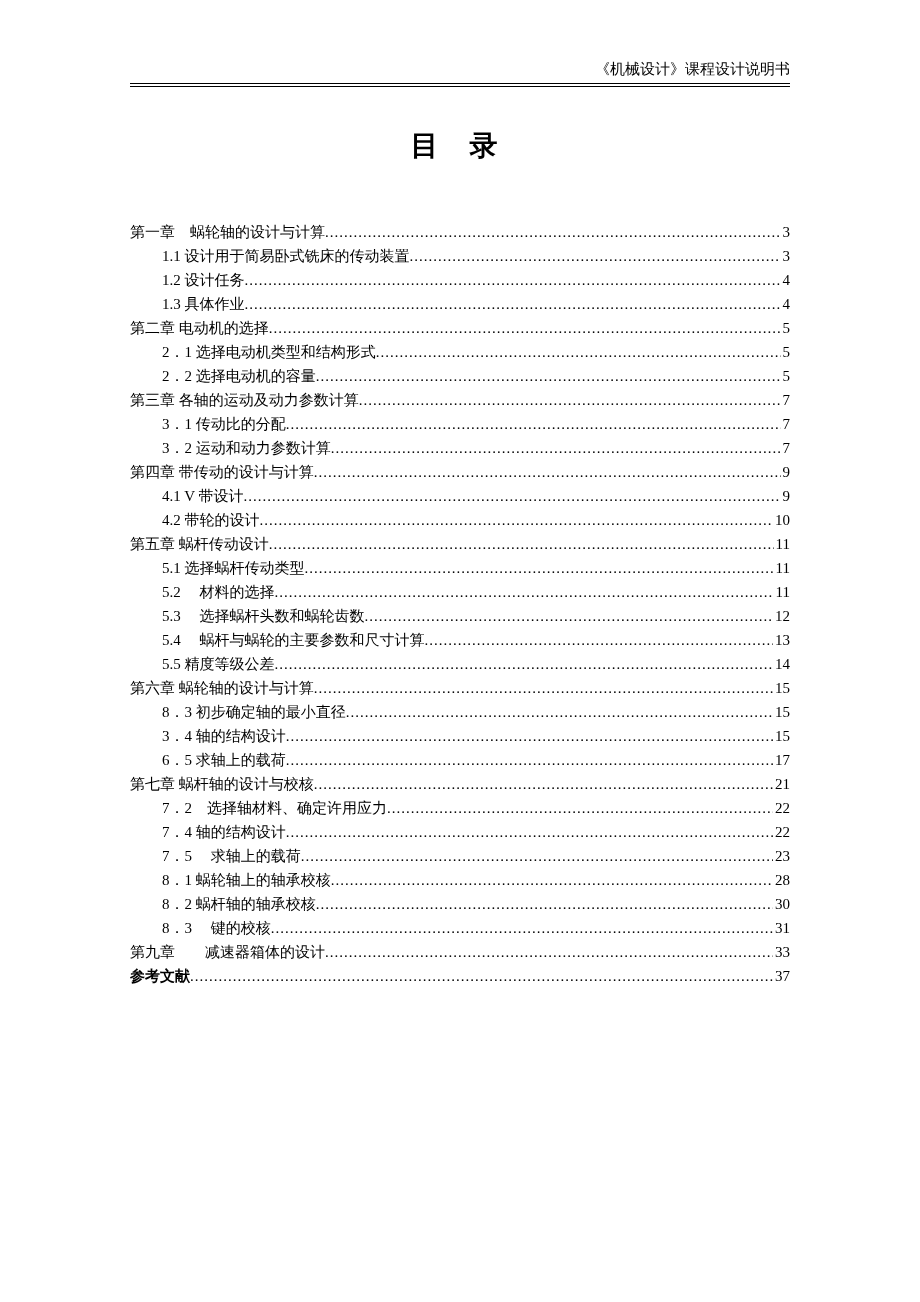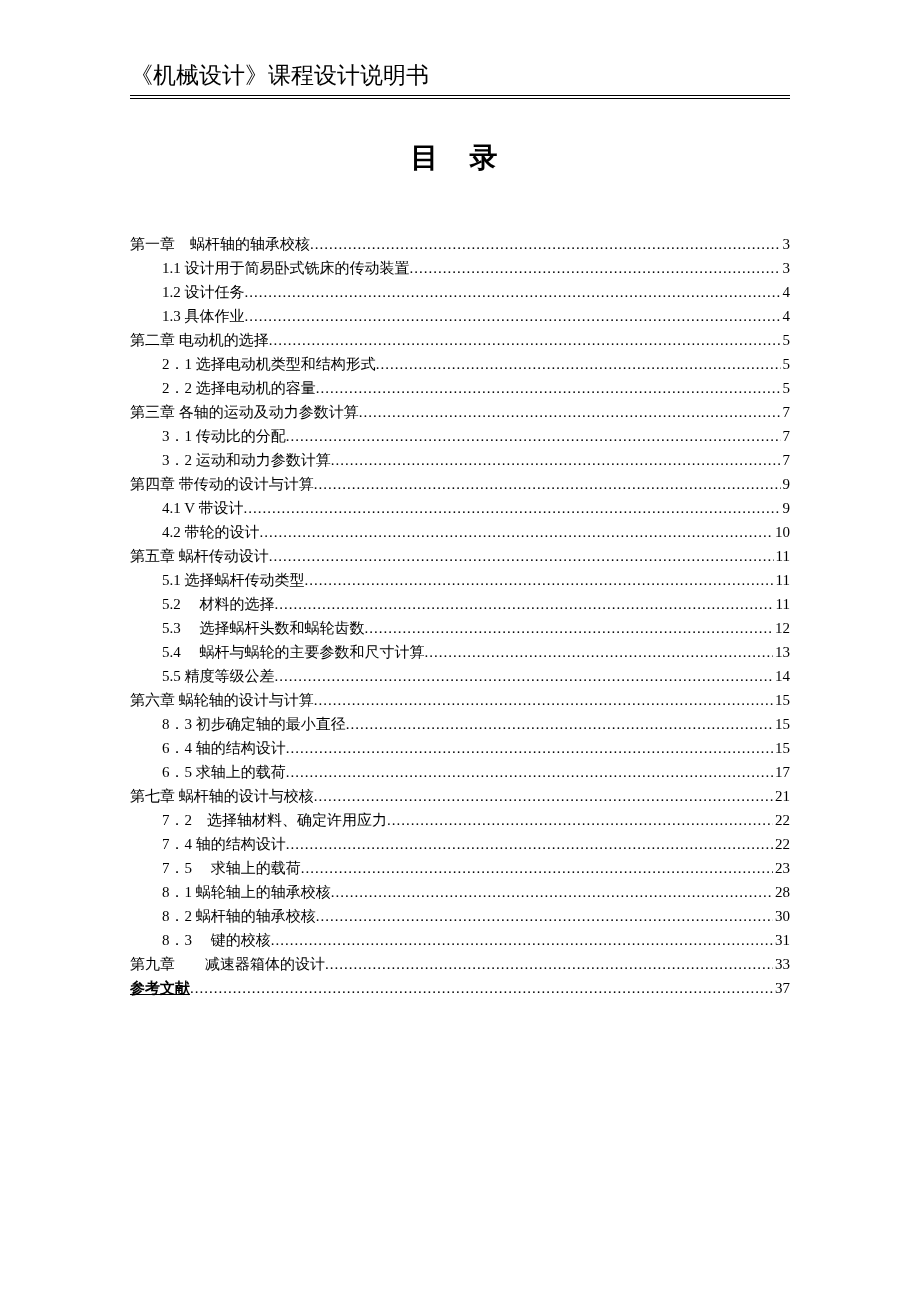--- a/index.html
+++ b/index.html
@@ -11,22 +11,22 @@
       background: #fff;
       font-family: "SimSun", "宋体", serif;
       width: 920px;
       height: 1302px;
       position: relative;
     }
     .page {
       padding: 60px 130px 60px 130px;
     }
     .header-text {
-      text-align: left;
-      font-size: 23px;
+      text-align: right;
+      font-size: 15px;
       color: #000;
       padding-bottom: 4px;
     }
     .header-rule {
       margin: 0 auto 40px auto;
       width: 660px;
       border: none;
       border-top: 1.5px solid #000;
       border-bottom: 1px solid #000;
       height: 4px;
@@ -65,33 +65,32 @@
     .toc-row .page-num {
       flex-shrink: 0;
       padding-left: 2px;
     }
     .indent-1 {
       padding-left: 32px;
     }
     .bold-ref {
       font-weight: bold;
       font-family: "SimHei", "黑体", sans-serif;
-      text-decoration: underline;
     }
   </style>
 </head>
 <body>
 
 <div class="page">
   <div class="header-text">《机械设计》课程设计说明书</div>
   <hr class="header-rule">
   <div class="toc-title">目 录</div>
   <div class="toc" id="toc-container">
       <div class="toc-row">
-        <span class="label">第一章　蜗杆轴的轴承校核</span>
+        <span class="label">第一章　蜗轮轴的设计与计算</span>
         <span class="dots"></span>
         <span class="page-num">3</span>
       </div>
       <div class="toc-row indent-1">
         <span class="label">1.1 设计用于简易卧式铣床的传动装置</span>
         <span class="dots"></span>
         <span class="page-num">3</span>
       </div>
       <div class="toc-row indent-1">
         <span class="label">1.2  设计任务</span>
@@ -182,21 +181,21 @@
         <span class="label">第六章  蜗轮轴的设计与计算</span>
         <span class="dots"></span>
         <span class="page-num">15</span>
       </div>
       <div class="toc-row indent-1">
         <span class="label">8．3  初步确定轴的最小直径</span>
         <span class="dots"></span>
         <span class="page-num">15</span>
       </div>
       <div class="toc-row indent-1">
-        <span class="label">6．4  轴的结构设计</span>
+        <span class="label">3．4  轴的结构设计</span>
         <span class="dots"></span>
         <span class="page-num">15</span>
       </div>
       <div class="toc-row indent-1">
         <span class="label">6．5  求轴上的载荷</span>
         <span class="dots"></span>
         <span class="page-num">17</span>
       </div>
       <div class="toc-row">
         <span class="label">第七章  蜗杆轴的设计与校核</span>

